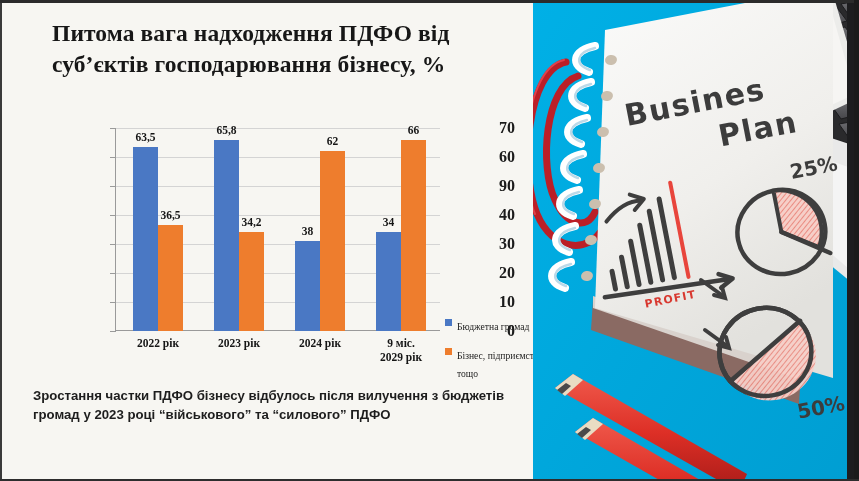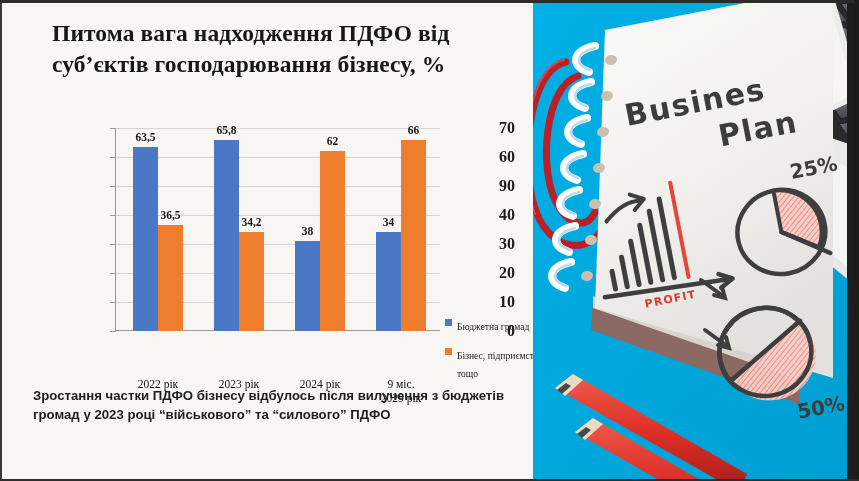--- a/index.html
+++ b/index.html
@@ -32,22 +32,22 @@
     text-align:right;width:22px;}
 
   .group{position:absolute;bottom:0;height:203px;}
   .bar{position:absolute;bottom:0;width:25px;}
   .bar.b{background:#4a78c4;left:0;}
   .bar.o{background:#ee7d2d;left:25px;}
   .dlab{position:absolute;left:50%;transform:translateX(-50%);white-space:nowrap;
     font-family:"Liberation Serif",serif;font-size:11.5px;font-weight:700;color:#161616;}
 
   .xlab{position:absolute;top:208px;width:110px;text-align:center;
-    font-family:"Liberation Serif",serif;font-size:11.5px;font-weight:400;color:#161616;
-    line-height:1.25;margin-top:41px;}
+    font-family:"Liberation Serif",serif;font-size:11.5px;font-weight:700;color:#161616;
+    line-height:1.25;}
 
   
   #legend{position:absolute;left:400px;top:198px;width:120px;}
   .lrow{position:relative;margin-bottom:11px;padding-left:12px;}
   .lsw{position:absolute;left:0;top:3px;width:7px;height:7px;}
   .ltxt{font-family:"Liberation Serif",serif;font-size:9.6px;color:#1d1d1d;line-height:1.35;}
 
   
   #caption{position:absolute;left:33px;top:386px;width:480px;
     font-size:13.2px;font-weight:700;color:#1d1d1d;line-height:1.45;}

